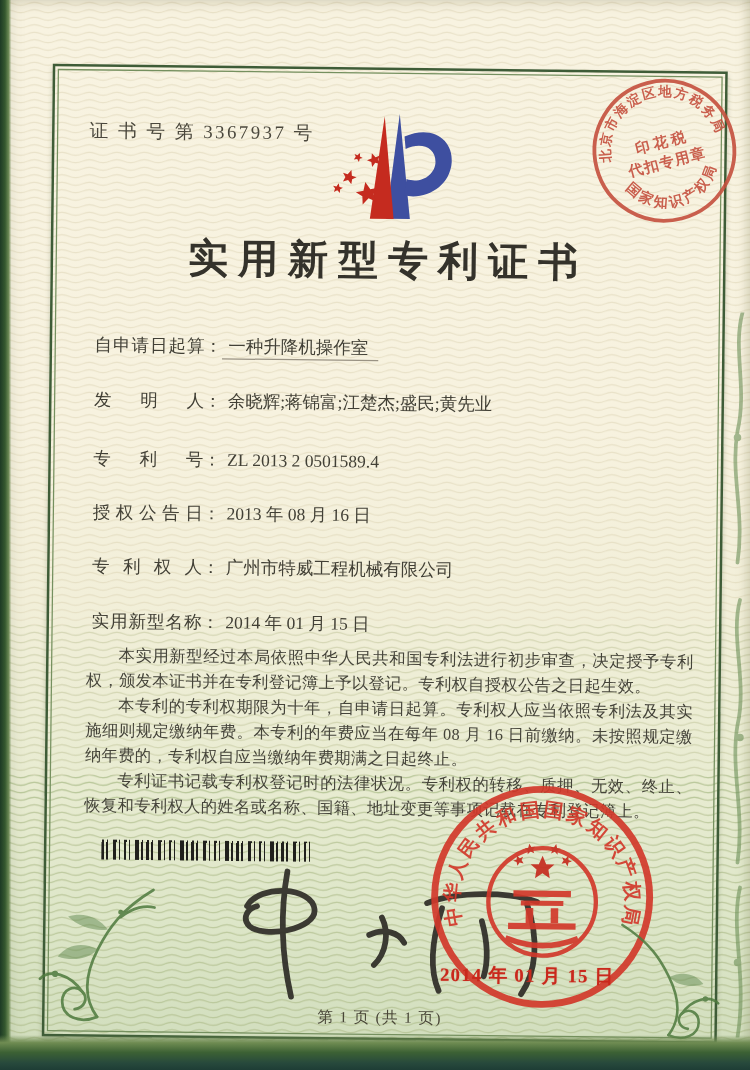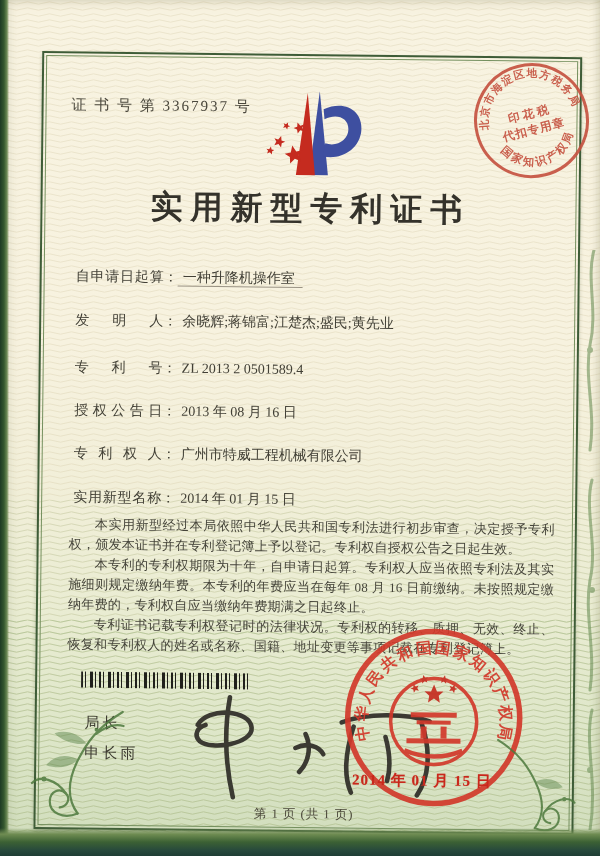--- a/index.html
+++ b/index.html
@@ -117,24 +117,20 @@
         </div>
 
         <div class="paras">
           <p>本实用新型经过本局依照中华人民共和国专利法进行初步审查，决定授予专利权，颁发本证书并在专利登记簿上予以登记。专利权自授权公告之日起生效。</p>
           <p>本专利的专利权期限为十年，自申请日起算。专利权人应当依照专利法及其实施细则规定缴纳年费。本专利的年费应当在每年 08 月 16 日前缴纳。未按照规定缴纳年费的，专利权自应当缴纳年费期满之日起终止。</p>
           <p>专利证书记载专利权登记时的法律状况。专利权的转移、质押、无效、终止、恢复和专利权人的姓名或名称、国籍、地址变更等事项记载在专利登记簿上。</p>
         </div>
 
         <div class="barcode"></div>
 
-        <div class="sig-block">
-          <div>局长</div>
-          <div>申长雨</div>
-        </div>
 
         <svg class="signature" width="300" height="120" viewBox="0 0 300 120">
           <g fill="none" stroke="#2e2c26" stroke-width="4.6" stroke-linecap="round" opacity="0.92">
             <path d="M84 6 C80 30 78 64 88 106"></path>
             <path d="M52 34 C62 16 104 18 106 36 C108 52 66 60 54 50 C48 44 52 36 60 34"></path>
             <path d="M160 42 C166 54 164 70 154 80"></path>
             <path d="M150 56 C162 50 174 54 178 62"></path>
             <path d="M196 30 C220 20 262 20 284 28"></path>
             <path d="M208 34 C200 60 198 82 206 100"></path>
             <path d="M276 30 C286 58 284 84 272 102"></path>

